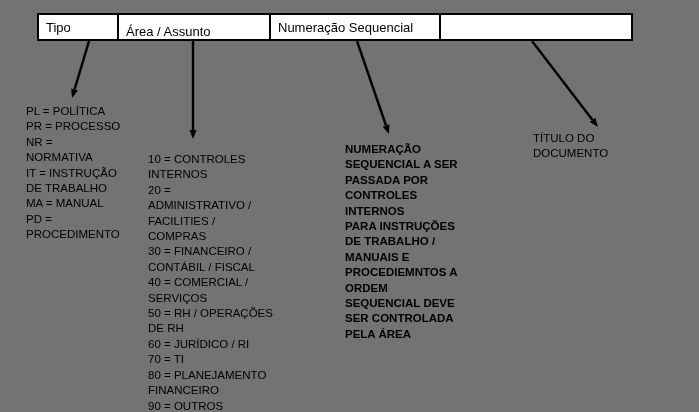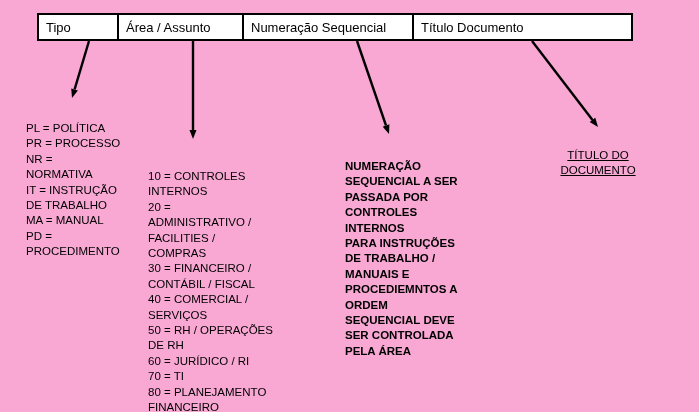--- a/index.html
+++ b/index.html
@@ -4,21 +4,21 @@
 <style>
   html, body {
     margin: 0;
     padding: 0;
     background: #ffffff;
   }
   .canvas {
     position: relative;
     width: 699px;
     height: 412px;
-    background: #f9a8d4;
+    background: #737373;
     font-family: "Liberation Sans", sans-serif;
     color: #000000;
     overflow: hidden;
   }
   .header-table {
     position: absolute;
     left: 37px;
     top: 13px;
     width: 596px;
     height: 28px;
@@ -31,63 +31,59 @@
     box-sizing: border-box;
     border-right: 2px solid #000000;
     display: flex;
     align-items: center;
     padding-left: 7px;
     font-size: 13px;
     white-space: nowrap;
     overflow: hidden;
   }
   .header-cell.c0 { width: 80px; }
-  .header-cell.c1 { width: 125px; }
+  .header-cell.c1 { width: 152px; align-items: flex-end; }
   .header-cell.c2 { width: 170px; }
   .header-cell.c3 { flex: 1; border-right: none; }
   .arrows {
     position: absolute;
     left: 0;
     top: 0;
     width: 699px;
     height: 412px;
     pointer-events: none;
   }
   .arrows line { stroke: #000000; stroke-width: 2.4; }
   .arrows polygon { fill: #000000; stroke: none; }
   .note {
     position: absolute;
     font-size: 11.5px;
     line-height: 15.4px;
     white-space: pre;
     color: #000000;
-    margin-top: 17px;
   }
   .note-tipo   { left: 26px;  top: 104px; }
   .note-area   { left: 148px; top: 152px; }
   .note-num    { left: 345px; top: 142px; font-weight: bold; }
-  .note-titulo { left: 533px; top: 131px; width: 130px; text-align: center; text-decoration: underline; }
+  .note-titulo { left: 533px; top: 131px; width: 130px; text-align: left; }
 </style>
 </head>
 <body>
 
 <div class="canvas">
 
   <div class="header-table">
     <div class="header-cell c0">
       <span>Tipo</span>
     </div>
     <div class="header-cell c1">
       <span>Área / Assunto</span>
     </div>
     <div class="header-cell c2">
       <span>Numeração Sequencial</span>
-    </div>
-    <div class="header-cell c3">
-      <span>Título Documento</span>
     </div>
   </div>
 
   <svg class="arrows" viewBox="0 0 699 412" xmlns="http://www.w3.org/2000/svg" aria-hidden="true">
     <g>
       <line x1="89" y1="41" x2="74.6" y2="89.4"></line>
       <polygon points="72,98 71.2,88.4 77.9,90.4"></polygon>
     </g>
     <g>
       <line x1="193" y1="41" x2="193" y2="130"></line>

